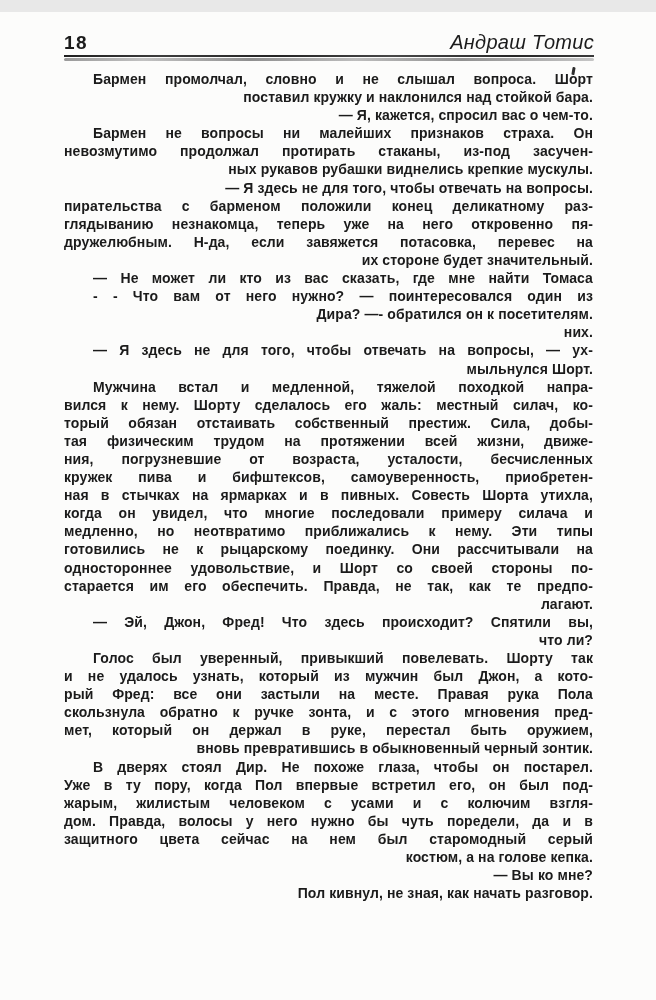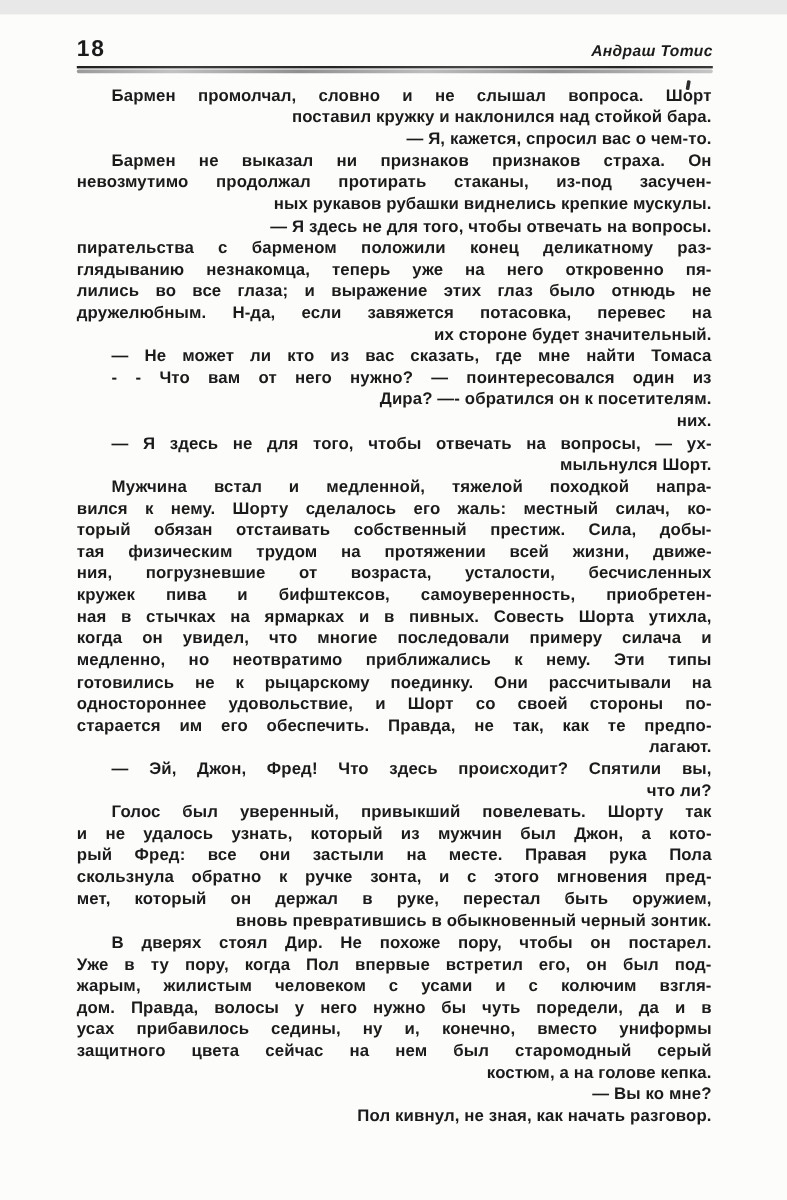--- a/index.html
+++ b/index.html
@@ -21,22 +21,22 @@
     display: flex;
     justify-content: space-between;
     align-items: baseline;
   }
   .page-num {
     font-size: 19px;
     font-weight: 700;
     letter-spacing: 1.5px;
   }
   .run-title {
-    font-size: 13px;
-    font-weight: 700;
+    font-size: 20px;
+    font-weight: 400;
     font-style: italic;
     letter-spacing: 0.3px;
   }
   .rule {
     position: absolute;
     left: 64px;
     right: 62px;
     top: 43px;
   }
   .rule-dark {
@@ -96,27 +96,26 @@
     <div class="rule-dark"></div>
     <div class="rule-gray"></div>
   </div>
 
   <div class="speck"></div>
 
   <div class="text-body" id="text-body">
       <div class="ln ind">Бармен промолчал, словно и не слышал вопроса. Шорт</div>
       <div class="ln end">поставил кружку и наклонился над стойкой бара.</div>
       <div class="ln ind end">— Я, кажется, спросил вас о чем-то.</div>
-      <div class="ln ind">Бармен не выказал ни признаков признаков страха. Он</div>
+      <div class="ln ind">Бармен не вопросы ни малейших признаков страха. Он</div>
       <div class="ln">невозмутимо продолжал протирать стаканы, из-под засучен-</div>
       <div class="ln end">ных рукавов рубашки виднелись крепкие мускулы.</div>
       <div class="ln ind end">— Я здесь не для того, чтобы отвечать на вопросы.</div>
       <div class="ln">пирательства с барменом положили конец деликатному раз-</div>
       <div class="ln">глядыванию незнакомца, теперь уже на него откровенно пя-</div>
-      <div class="ln">лились во все глаза; и выражение этих глаз было отнюдь не</div>
       <div class="ln">дружелюбным. Н-да, если завяжется потасовка, перевес на</div>
       <div class="ln end">их стороне будет значительный.</div>
       <div class="ln ind">— Не может ли кто из вас сказать, где мне найти Томаса</div>
       <div class="ln ind">- - Что вам от него нужно? — поинтересовался один из</div>
       <div class="ln end">Дира? —- обратился он к посетителям.</div>
       <div class="ln end">них.</div>
       <div class="ln ind">— Я здесь не для того, чтобы отвечать на вопросы, — ух-</div>
       <div class="ln end">мыльнулся Шорт.</div>
       <div class="ln ind">Мужчина встал и медленной, тяжелой походкой напра-</div>
       <div class="ln">вился к нему. Шорту сделалось его жаль: местный силач, ко-</div>
@@ -132,24 +131,23 @@
       <div class="ln">старается им его обеспечить. Правда, не так, как те предпо-</div>
       <div class="ln end">лагают.</div>
       <div class="ln ind">— Эй, Джон, Фред! Что здесь происходит? Спятили вы,</div>
       <div class="ln end">что ли?</div>
       <div class="ln ind">Голос был уверенный, привыкший повелевать. Шорту так</div>
       <div class="ln">и не удалось узнать, который из мужчин был Джон, а кото-</div>
       <div class="ln">рый Фред: все они застыли на месте. Правая рука Пола</div>
       <div class="ln">скользнула обратно к ручке зонта, и с этого мгновения пред-</div>
       <div class="ln">мет, который он держал в руке, перестал быть оружием,</div>
       <div class="ln end">вновь превратившись в обыкновенный черный зонтик.</div>
-      <div class="ln ind">В дверях стоял Дир. Не похоже пору, чтобы он постарел.</div>
+      <div class="ln ind">В дверях стоял Дир. Не похоже глаза, чтобы он постарел.</div>
       <div class="ln">Уже в ту пору, когда Пол впервые встретил его, он был под-</div>
       <div class="ln">жарым, жилистым человеком с усами и с колючим взгля-</div>
       <div class="ln">дом. Правда, волосы у него нужно бы чуть поредели, да и в</div>
-      <div class="ln">усах прибавилось седины, ну и, конечно, вместо униформы</div>
       <div class="ln">защитного цвета сейчас на нем был старомодный серый</div>
       <div class="ln end">костюм, а на голове кепка.</div>
       <div class="ln ind end">— Вы ко мне?</div>
       <div class="ln ind end">Пол кивнул, не зная, как начать разговор.</div>
     </div>
 
 </div>
 
 </body></html>

